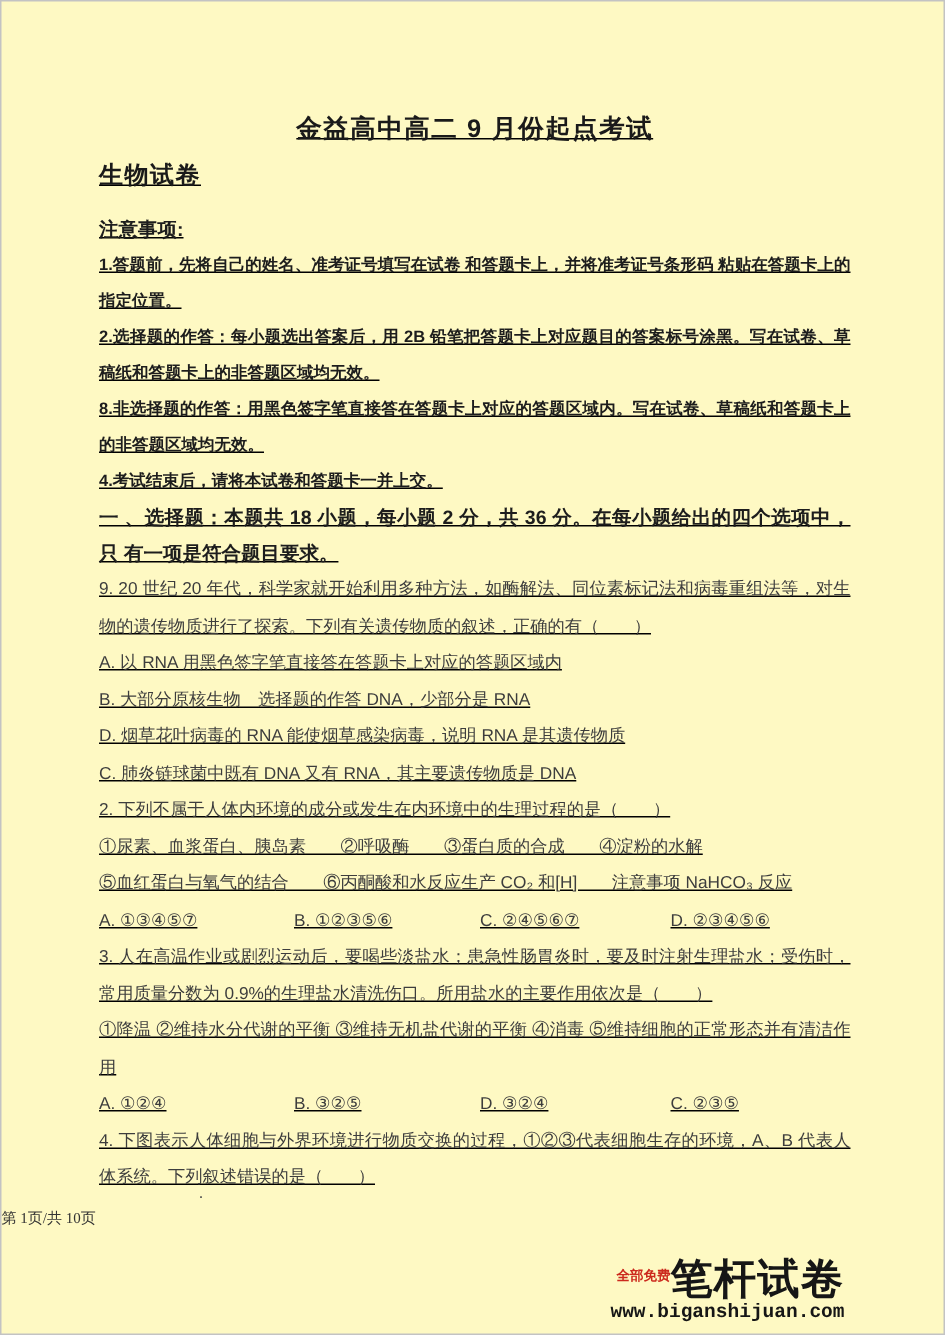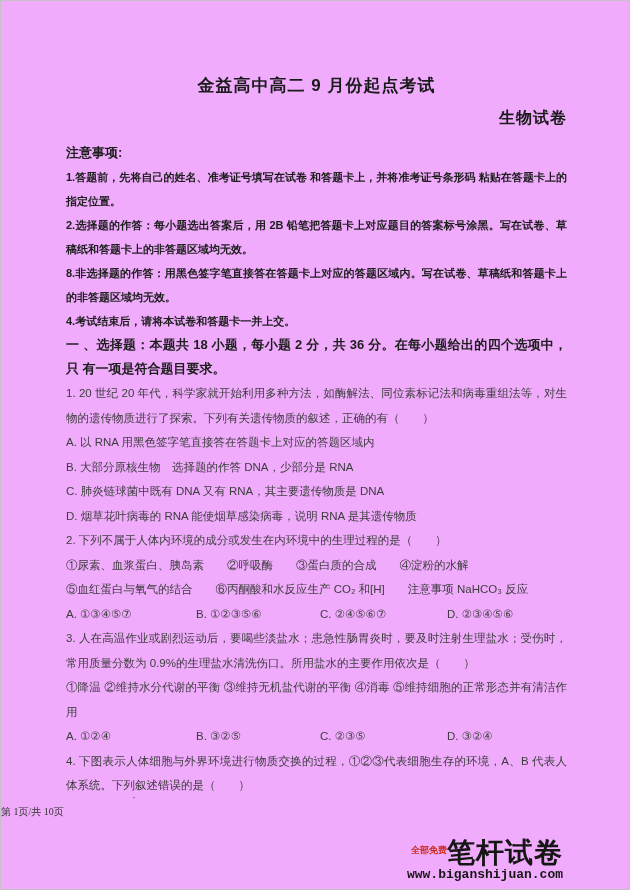--- a/index.html
+++ b/index.html
@@ -7,40 +7,41 @@
     padding: 0;
     background: #ffffff;
     width: 632px;
     height: 892px;
     font-family: "Liberation Sans", sans-serif;
   }
   .page {
     position: relative;
     width: 630px;
     height: 890px;
-    background: #f0abfc;
+    background: #fef9c3;
     border: 1px solid #c3c3c3;
     box-sizing: border-box;
     overflow: hidden;
+    text-decoration: underline;
   }
   .content {
     padding: 74px 62px 0 65px;
   }
   .title {
     margin: 0;
     text-align: center;
     font-size: 17px;
     font-weight: 700;
     color: #1a1a1a;
     line-height: 22px;
     letter-spacing: 1px;
   }
   .subtitle {
     margin: 10px 0 0 0;
-    text-align: right;
+    text-align: left;
     font-size: 16px;
     font-weight: 700;
     color: #1a1a1a;
     line-height: 22px;
     letter-spacing: 1px;
   }
   .notice-heading {
     margin: 12px 0 0 0;
     font-size: 13px;
     font-weight: 700;
@@ -143,47 +144,47 @@
 
     <p class="notice-heading">注意事项:</p>
     <p class="notice-item">1.答题前，先将自己的姓名、准考证号填写在试卷 和答题卡上，并将准考证号条形码 粘贴在答题卡上的指定位置。</p>
     <p class="notice-item">2.选择题的作答：每小题选出答案后，用 2B 铅笔把答题卡上对应题目的答案标号涂黑。写在试卷、草稿纸和答题卡上的非答题区域均无效。</p>
     <p class="notice-item">8.非选择题的作答：用黑色签字笔直接答在答题卡上对应的答题区域内。写在试卷、草稿纸和答题卡上的非答题区域均无效。</p>
     <p class="notice-item">4.考试结束后，请将本试卷和答题卡一并上交。</p>
 
     <p class="section-heading">一 、选择题：本题共 18 小题，每小题 2 分，共 36 分。在每小题给出的四个选项中，只 有一项是符合题目要求。</p>
 
     <div class="question">
-      <p class="q-line">1. 20 世纪 20 年代，科学家就开始利用多种方法，如酶解法、同位素标记法和病毒重组法等，对生物的遗传物质进行了探索。下列有关遗传物质的叙述，正确的有（　　）</p>
+      <p class="q-line">9. 20 世纪 20 年代，科学家就开始利用多种方法，如酶解法、同位素标记法和病毒重组法等，对生物的遗传物质进行了探索。下列有关遗传物质的叙述，正确的有（　　）</p>
       <p class="q-line">A. 以 RNA 用黑色签字笔直接答在答题卡上对应的答题区域内</p>
       <p class="q-line">B. 大部分原核生物　选择题的作答 DNA，少部分是 RNA</p>
+      <p class="q-line">D. 烟草花叶病毒的 RNA 能使烟草感染病毒，说明 RNA 是其遗传物质</p>
       <p class="q-line">C. 肺炎链球菌中既有 DNA 又有 RNA，其主要遗传物质是 DNA</p>
-      <p class="q-line">D. 烟草花叶病毒的 RNA 能使烟草感染病毒，说明 RNA 是其遗传物质</p>
     </div>
 
     <div class="question">
       <p class="q-line">2. 下列不属于人体内环境的成分或发生在内环境中的生理过程的是（　　）</p>
       <p class="q-line">①尿素、血浆蛋白、胰岛素　　②呼吸酶　　③蛋白质的合成　　④淀粉的水解</p>
       <p class="q-line">⑤血红蛋白与氧气的结合　　⑥丙酮酸和水反应生产 CO₂ 和[H]　　注意事项 NaHCO₃ 反应</p>
       <div class="options-row">
         <span>A. ①③④⑤⑦</span>
         <span>B. ①②③⑤⑥</span>
         <span>C. ②④⑤⑥⑦</span>
         <span>D. ②③④⑤⑥</span>
       </div>
     </div>
 
     <div class="question">
       <p class="q-line">3. 人在高温作业或剧烈运动后，要喝些淡盐水；患急性肠胃炎时，要及时注射生理盐水；受伤时，常用质量分数为 0.9%的生理盐水清洗伤口。所用盐水的主要作用依次是（　　）</p>
       <p class="q-line">①降温 ②维持水分代谢的平衡 ③维持无机盐代谢的平衡 ④消毒 ⑤维持细胞的正常形态并有清洁作用</p>
       <div class="options-row">
         <span>A. ①②④</span>
         <span>B. ③②⑤</span>
+        <span>D. ③②④</span>
         <span>C. ②③⑤</span>
-        <span>D. ③②④</span>
       </div>
     </div>
 
     <div class="question">
       <p class="q-line">4. 下图表示人体细胞与外界环境进行物质交换的过程，①②③代表细胞生存的环境，A、B 代表人体系统。下列叙述错误的是（　　）</p>
     </div>
 
   </div>
 
   <div class="footer-dot">·</div>

